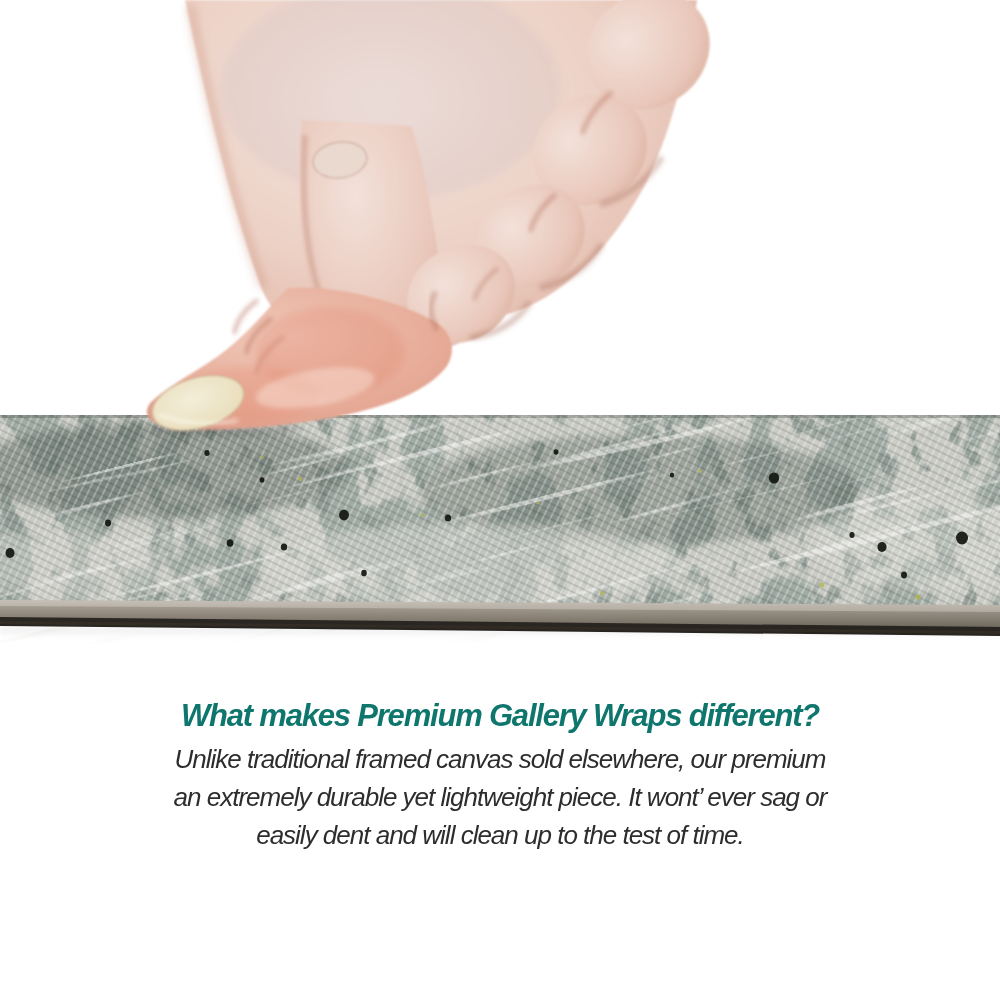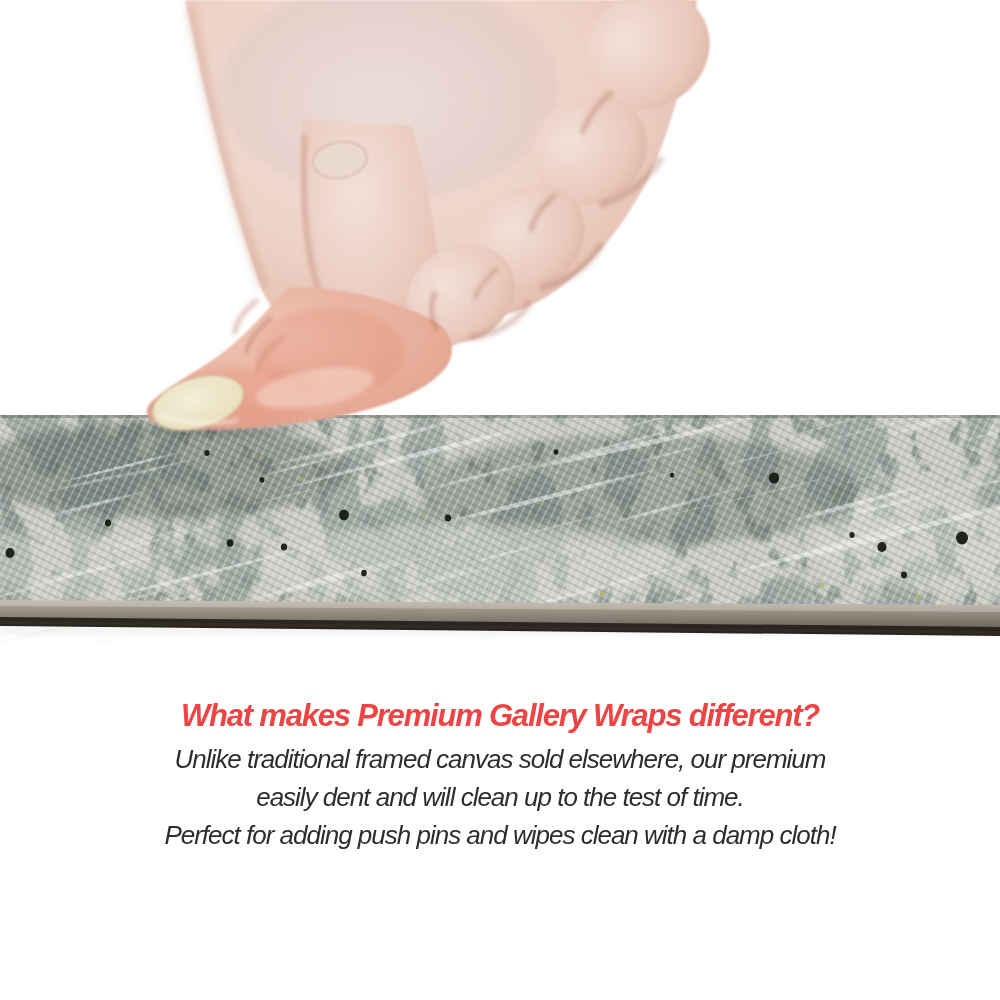--- a/index.html
+++ b/index.html
@@ -8,21 +8,21 @@
     overflow:hidden;font-family:"Liberation Sans",sans-serif;
   }
   .hand-svg{position:absolute;left:0;top:0;width:1000px;height:445px;}
   .strip-svg{position:absolute;left:0;top:415px;width:1000px;height:228px;}
   .copy{
     position:absolute;left:0;top:698px;width:1000px;text-align:center;
     color:#2d2d2d;font-style:italic;
   }
   .copy h1{
     margin:0 0 6px 0;font-size:31px;font-weight:700;letter-spacing:-1.2px;
-    font-style:italic;color:#ef4444;
+    font-style:italic;color:#0f766e;
   }
   .copy .line{
     display:block;font-size:26px;font-weight:400;letter-spacing:-1px;
     line-height:38px;color:#2d2d2d;font-style:italic;
   }
 </style>
 </head>
 <body>
 
 <div class="stage">
@@ -220,17 +220,17 @@
         <path d="M158,414 q38,16 80,6" fill="none" stroke="rgba(255,255,250,0.7)" stroke-width="3" filter="url(#hblur2)"></path>
 
         <path d="M438,330 q-14,-20 -2,-38" fill="none" stroke="rgba(176,112,92,0.45)" stroke-width="5" filter="url(#hblur2)"></path>
       </g>
     </g>
   </svg>
 
   <div class="copy">
     <h1>What makes Premium Gallery Wraps different?</h1>
     <span class="line">Unlike traditional framed canvas sold elsewhere, our premium</span>
+    <span class="line">an extremely durable yet lightweight piece. It wont’ ever sag or</span>
     <span class="line">easily dent and will clean up to the test of time.</span>
-    <span class="line">Perfect for adding push pins and wipes clean with a damp cloth!</span>
   </div>
 
 </div>
 
 </body></html>

